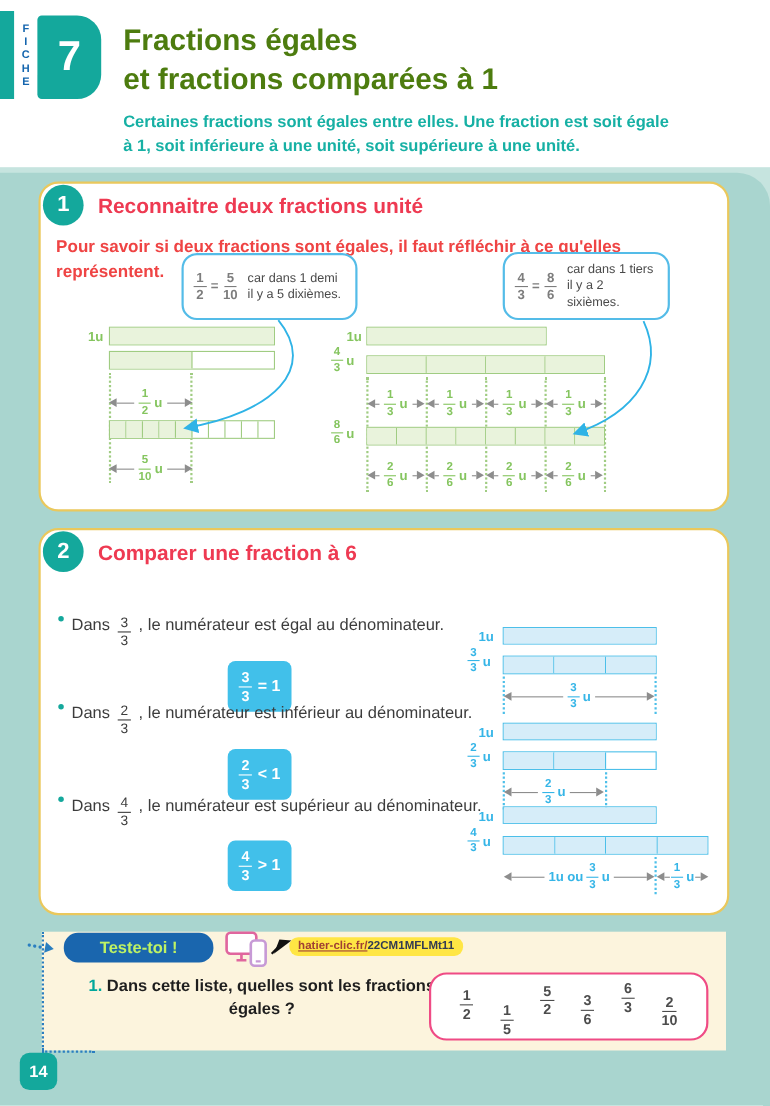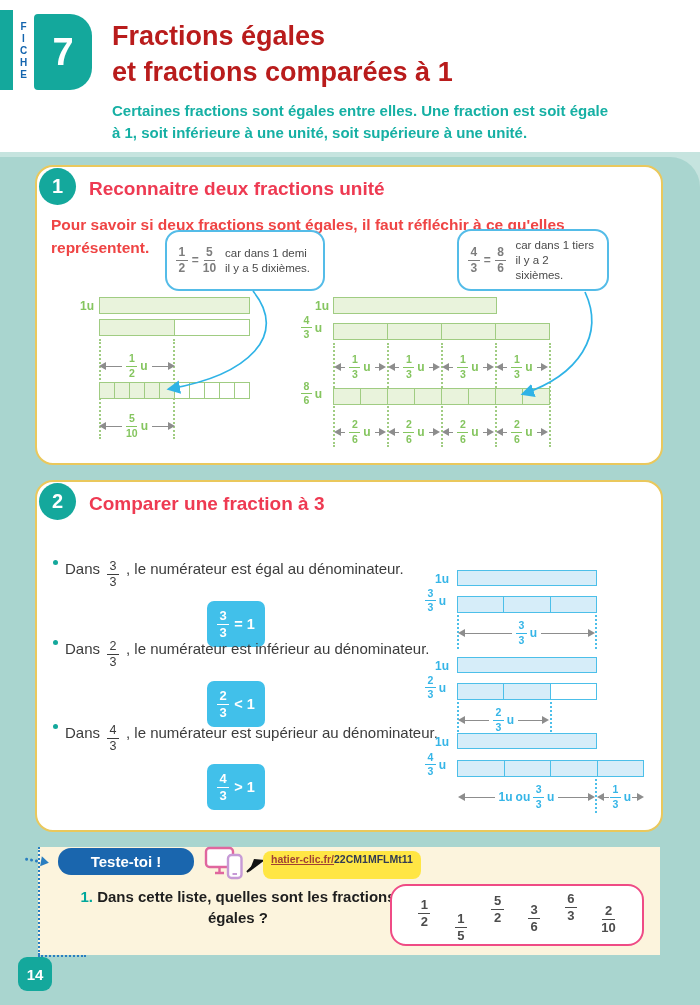--- a/index.html
+++ b/index.html
@@ -9,21 +9,21 @@
   
   .teal-light{position:absolute;left:0;top:152px;width:700px;height:853px;background:#c6e4df;}
   .teal-main{position:absolute;left:0;top:157px;width:700px;height:848px;background:#a9d5cf;border-top-right-radius:30px;}
   .fiche-edge{position:absolute;left:0;top:10px;width:13px;height:80px;background:#14a89c;}
   .fiche-strip{position:absolute;left:13px;top:10px;width:21px;height:80px;background:#fff;
                display:flex;flex-direction:column;align-items:center;justify-content:center;gap:1px;
                color:#1465ae;font-size:10px;font-weight:700;}
   .fiche-num{position:absolute;left:34px;top:14px;width:58px;height:76px;background:#14a89c;
              border-radius:4px 22px 22px 4px;color:#fff;font-size:38px;font-weight:800;
              display:flex;align-items:center;justify-content:center;}
-  .title{position:absolute;left:112px;top:18px;color:#b91c1c;font-size:27px;font-weight:800;line-height:36px;}
+  .title{position:absolute;left:112px;top:18px;color:#4d7c0f;font-size:27px;font-weight:800;line-height:36px;}
   .subtitle{position:absolute;left:112px;top:100px;color:#16b0a4;font-size:15px;font-weight:700;line-height:22px;}
   
   .card{position:absolute;left:35px;width:628px;background:#fff;border:2px solid #eac85c;border-radius:18px;box-sizing:border-box;}
   .secnum{position:absolute;left:2px;top:1px;width:37px;height:37px;border-radius:50%;background:#14a89c;
           color:#fff;font-size:20px;font-weight:800;display:flex;align-items:center;justify-content:center;}
   .sechead{position:absolute;left:52px;top:11px;color:#ee3a52;font-size:19px;font-weight:800;}
   .intro{position:absolute;color:#ef4444;font-size:15.5px;font-weight:700;line-height:23px;}
   
   .frac{display:inline-flex;flex-direction:column;align-items:center;line-height:1.05;}
   .frac .fn{border-bottom:1.4px solid currentColor;padding:0 2.5px 1px;}
@@ -66,26 +66,26 @@
   .bul .frac{font-size:12.5px;}
   .cmp{position:absolute;left:170px;width:58px;height:46px;background:#41c0ea;border-radius:7px;color:#fff;
        display:flex;align-items:center;justify-content:center;gap:5px;font-weight:700;}
   .cmp .frac{font-size:13px;}
   .cmp .op{font-size:14.5px;}
   
   .cream{position:absolute;left:38px;top:847px;width:622px;height:108px;background:#fcf4dd;
          border-left:2px dotted #2a7ec0;box-sizing:border-box;}
   .cream:after{content:"";position:absolute;left:-2px;bottom:-2px;width:48px;border-bottom:2px dotted #2a7ec0;}
   .pill{position:absolute;left:58px;top:848px;width:136px;height:27px;background:#1a66ae;border-radius:13px;
-        color:#ffffff;font-size:15px;font-weight:800;display:flex;align-items:center;justify-content:center;text-align:center;}
+        color:#bef264;font-size:15px;font-weight:800;display:flex;align-items:center;justify-content:center;text-align:center;}
   .dotarr{position:absolute;left:25px;top:856px;display:flex;align-items:center;gap:2px;transform:rotate(10deg);}
   .dotarr i{width:3px;height:3px;border-radius:50%;background:#2a7ec0;}
   .dotarr b{width:0;height:0;border:5px solid transparent;border-left:8px solid #2a7ec0;margin-left:1px;}
   .linkrow{position:absolute;left:246px;top:851px;display:flex;align-items:center;}
-  .hl{background:#ffe644;border-radius:8px;padding:2px 8px 14px;font-size:10.5px;font-weight:700;margin-left:-3px;}
+  .hl{background:#ffe644;border-radius:8px;padding:2px 8px 3px;font-size:10.5px;font-weight:700;margin-left:-3px;}
   .hl .dom{color:#a04034;text-decoration:underline;}
   .hl .code{color:#333b52;}
   .qs{position:absolute;left:62px;top:886px;width:352px;color:#1e1e1e;font-size:15px;font-weight:700;line-height:21px;text-align:center;}
   .qs .q{margin-bottom:5px;}
   .qs .qn{color:#00a79b;}
   .pinkbox{position:absolute;left:390px;top:884px;width:254px;height:62px;background:#fff;border:2px solid #ef4b85;
            border-radius:16px;box-sizing:border-box;display:flex;justify-content:space-around;align-items:flex-start;
            padding:6px 14px 0;color:#4c4c4c;font-size:13px;font-weight:700;}
   .pagenum{position:absolute;left:18px;top:957px;width:34px;height:34px;background:#14a89c;border-radius:9px;
            color:#fff;font-size:15px;font-weight:800;display:flex;align-items:center;justify-content:center;}
@@ -360,21 +360,21 @@
         <path d="M0,0 L8,4 L0,8 z" fill="#2fb3e6"></path>
       </marker>
     </defs>
     <path d="M216,124 C252,168 212,208 132,222" stroke="#2fb3e6" stroke-width="1.7" fill="none" marker-end="url(#bh)"></path>
     <path d="M548,125 C568,168 542,208 486,227" stroke="#2fb3e6" stroke-width="1.7" fill="none" marker-end="url(#bh)"></path>
   </svg>
 </div>
 
 <div class="card" style="top:480px;height:352px;">
   <div class="secnum">2</div>
-  <div class="sechead">Comparer une fraction à 3</div>
+  <div class="sechead">Comparer une fraction à 6</div>
 
   <div class="bul" style="top:78px;">
     <span class="bd"></span>
     <span>Dans</span>
     <span class="frac">
         <span class="fn">3</span>
         <span class="fd">3</span>
       </span>
     <span>, le numérateur est égal au dénominateur.</span>
   </div>

